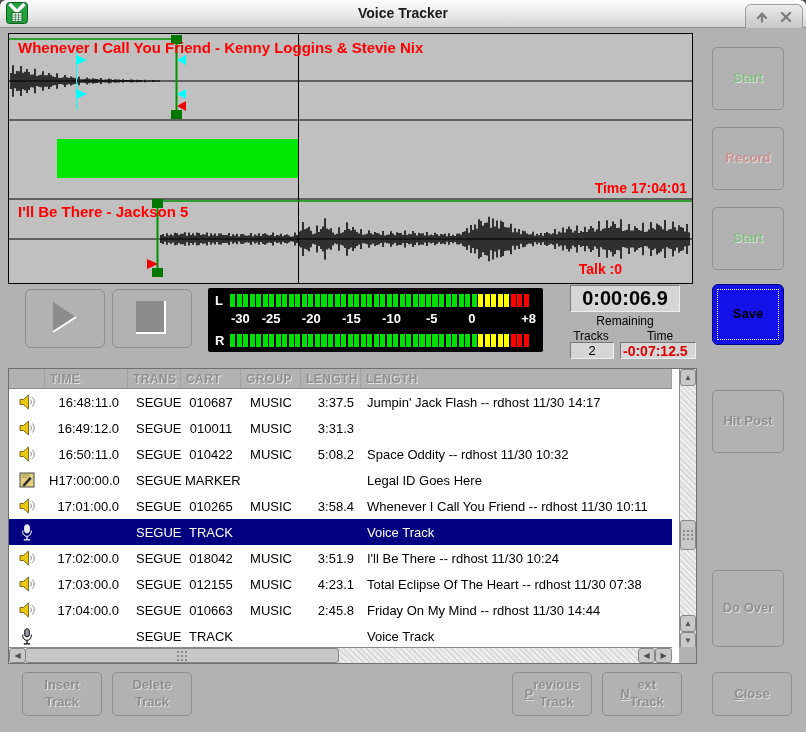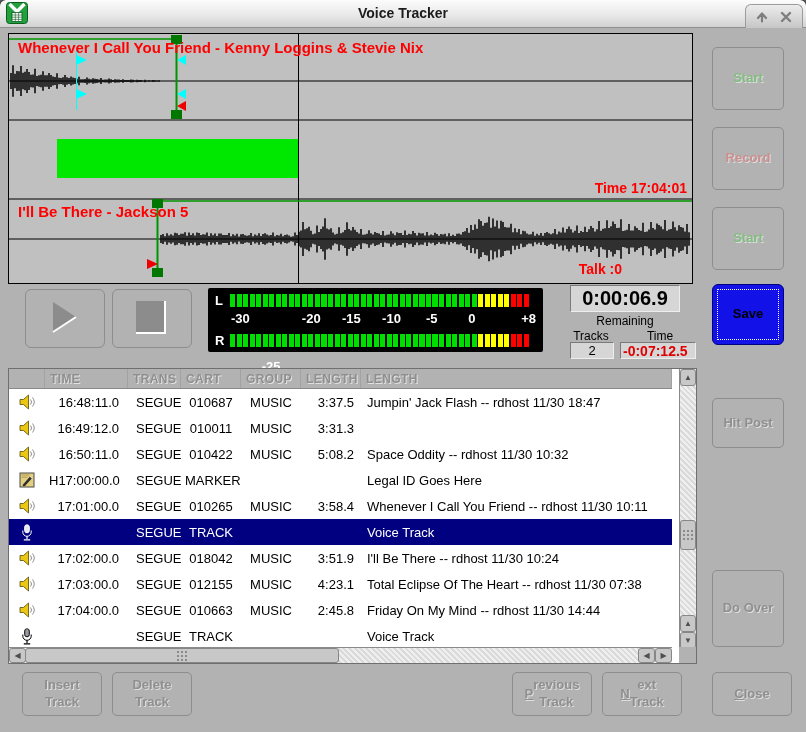--- a/index.html
+++ b/index.html
@@ -210,21 +210,21 @@
           <span class="seg" style="background: rgb(255, 255, 0);"></span>
           <span class="seg" style="background: rgb(255, 255, 0);"></span>
           <span class="seg" style="background: rgb(255, 255, 0);"></span>
           <span class="seg" style="background: rgb(255, 0, 0);"></span>
           <span class="seg" style="background: rgb(255, 0, 0);"></span>
           <span class="seg" style="background: rgb(255, 0, 0);"></span>
         </span>
     </div>
     <div class="meter-scale" id="meter-scale">
         <span class="tick first" style="left: 0%;">-30</span>
-        <span class="tick" style="left: 13.1579%; margin-top: 48px;">-25</span>
+        <span class="tick" style="left: 13.1579%;">-25</span>
         <span class="tick" style="left: 26.3158%;">-20</span>
         <span class="tick" style="left: 39.4737%;">-15</span>
         <span class="tick" style="left: 52.6316%;">-10</span>
         <span class="tick" style="left: 65.7895%;">-5</span>
         <span class="tick" style="left: 78.9474%;">0</span>
         <span class="tick last" style="left: 100%;">+8</span>
       </div>
     <div class="meter-row" style="top:45px;">
       <span class="mlabel">R</span>
       <span class="segs" id="segs-r">
@@ -299,21 +299,21 @@
         <div class="lrow">
           <div class="cell c0"><svg width="17" height="16" viewBox="0 0 17 16">
               <polygon points="1,5.5 4.5,5.5 9.5,1 9.5,15 4.5,10.5 1,10.5" fill="#e9c713" stroke="#5a4a00" stroke-width="0.8"></polygon>
               <path d="M11.5 5.5 q2.2 2.5 0 5 M13.5 3.5 q3.5 4.5 0 9" stroke="#8f8f8f" stroke-width="1" fill="none"></path>
             </svg></div>
           <div class="cell c1">16:48:11.0</div>
           <div class="cell c2">SEGUE</div>
           <div class="cell c3">010687</div>
           <div class="cell c4">MUSIC</div>
           <div class="cell c5">3:37.5</div>
-          <div class="cell c6">Jumpin' Jack Flash -- rdhost 11/30 18:47</div>
+          <div class="cell c6">Jumpin' Jack Flash -- rdhost 11/30 14:17</div>
         </div>
         <div class="lrow">
           <div class="cell c0"><svg width="17" height="16" viewBox="0 0 17 16">
               <polygon points="1,5.5 4.5,5.5 9.5,1 9.5,15 4.5,10.5 1,10.5" fill="#e9c713" stroke="#5a4a00" stroke-width="0.8"></polygon>
               <path d="M11.5 5.5 q2.2 2.5 0 5 M13.5 3.5 q3.5 4.5 0 9" stroke="#8f8f8f" stroke-width="1" fill="none"></path>
             </svg></div>
           <div class="cell c1">16:49:12.0</div>
           <div class="cell c2">SEGUE</div>
           <div class="cell c3">010011</div>
           <div class="cell c4">MUSIC</div>
@@ -439,21 +439,21 @@
       <span class="sbtn h arr-right" style="left:646px;"></span>
     </div>
     <div class="scorner"></div>
   </div>
 
   <div id="side-buttons">
       <div class="big-btn side-btn green" style="top: 47px; height: 63px;">Start</div>
       <div class="big-btn side-btn red" style="top: 127px; height: 63px;">Record</div>
       <div class="big-btn side-btn green" style="top: 207px; height: 63px;">Start</div>
       <div class="big-btn side-btn save" style="top: 284px; height: 61px;">Save</div>
-      <div class="big-btn side-btn " style="top: 398px; height: 50px;">Hit Post</div>
+      <div class="big-btn side-btn " style="top: 390px; height: 63px;">Hit Post</div>
       <div class="big-btn side-btn " style="top: 570px; height: 77px;">Do Over</div>
     </div>
 
   <div id="bottom-buttons">
       <div class="big-btn nav-btn" style="left: 22px;">Insert<br>Track</div>
       <div class="big-btn nav-btn" style="left: 112px;">Delete<br>Track</div>
       <div class="big-btn nav-btn" style="left: 512px;"><u>P</u>revious<br>Track</div>
       <div class="big-btn nav-btn" style="left: 602px;"><u>N</u>ext<br>Track</div>
       <div class="big-btn nav-btn" style="left: 712px;"><u>C</u>lose</div>
     </div>

